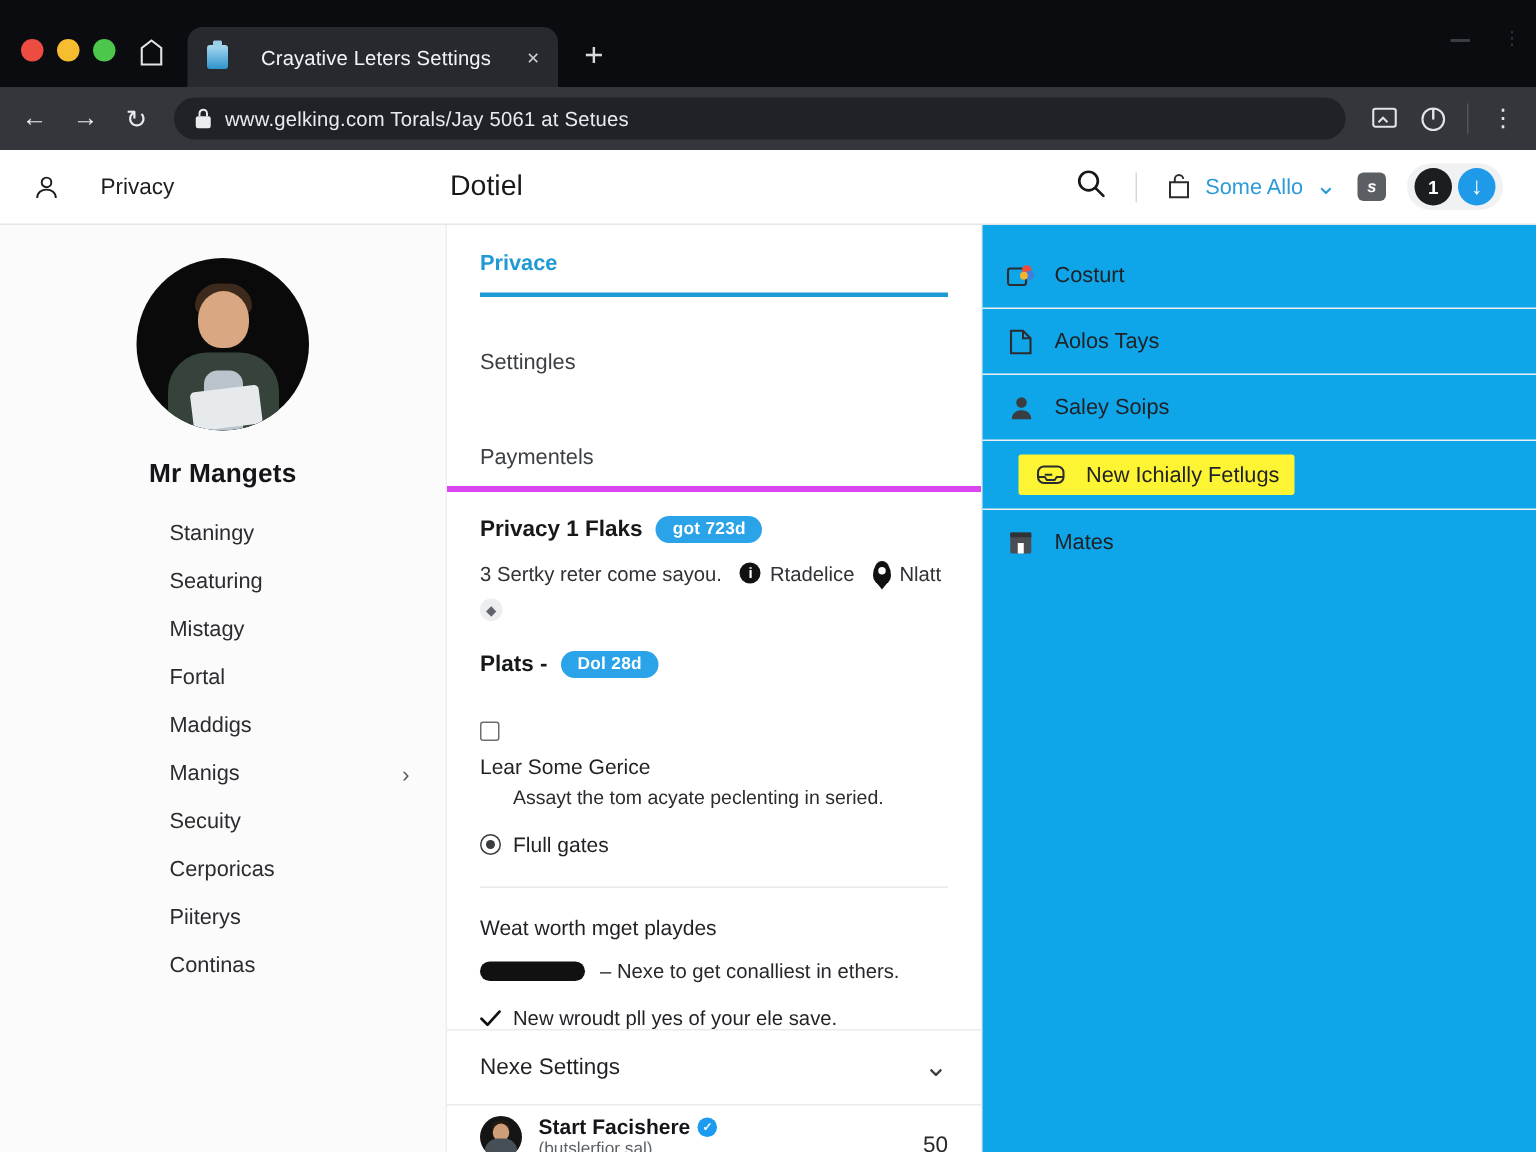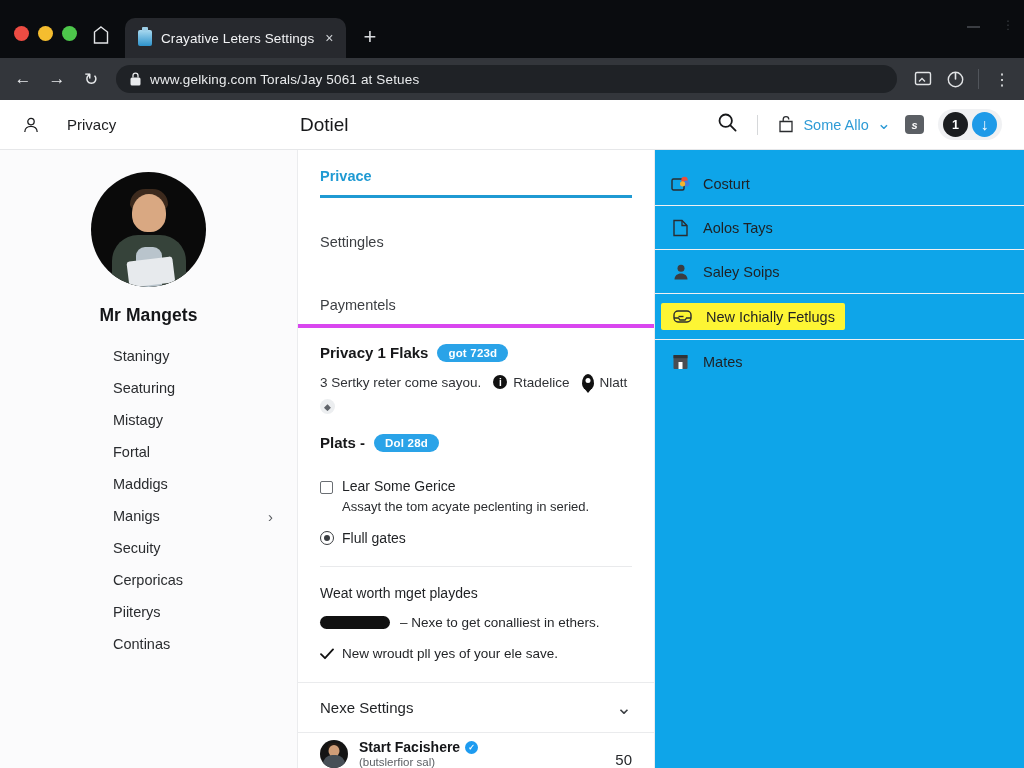--- a/index.html
+++ b/index.html
@@ -15,21 +15,21 @@
     height: 58px; background:#0a0c0f; display:flex; align-items:flex-end;
     position:relative;
   }
   .traffic { display:flex; gap:9px; align-items:center; padding:0 0 17px 14px; }
   .dot { width:15px; height:15px; border-radius:50%; }
   .dot.red{background:#ed4c43;} .dot.yellow{background:#f5bd2f;} .dot.green{background:#4dc74b;}
   .home-ico { padding:0 0 14px 16px; display:flex; align-items:center; }
 
   .tab {
     margin-left:16px; height:40px; min-width:210px; background:#27292e;
-    border-radius:10px 10px 0 0; display:flex; align-items:center; gap:9px;
+    border-radius:10px 10px 0 0; display:flex; align-items:center; gap:22px;
     padding:0 10px 0 13px;
   }
   .tab-favicon { width:14px; height:16px; border-radius:2px;
     background:linear-gradient(#a9d9ef,#2d93cc); position:relative; }
   .tab-favicon:after{content:"";position:absolute;top:-3px;left:4px;width:6px;height:4px;
     background:#9ccde6;border-radius:1px;}
   .tab-title { color:#f2f3f5; font-size:13.5px; white-space:nowrap;
     overflow:hidden; text-overflow:ellipsis; max-width:160px; letter-spacing:.1px;}
   .tab-close { color:#cfd2d6; font-size:14px; margin-left:auto; padding:0 2px; line-height:1;}
   .newtab { color:#d8dadd; font-size:22px; font-weight:300; margin:0 0 10px 18px; line-height:1;}
@@ -115,21 +115,21 @@
   .ico-pin { width:12px;height:16px;background:#111;
     border-radius:50% 50% 50% 50%/60% 60% 40% 40%; position:relative; margin-left:6px;}
   .ico-pin:after{content:"";position:absolute;left:50%;top:3.5px;transform:translateX(-50%);
     width:5px;height:5px;background:#fff;border-radius:50%;}
   .ico-pin:before{content:"";position:absolute;left:50%;bottom:-3px;transform:translateX(-50%);
     border-left:4px solid transparent;border-right:4px solid transparent;border-top:5px solid #111;}
   .small-circle { width:15px;height:15px;border-radius:50%;background:#eceef0;margin-top:9px;
     display:flex;align-items:center;justify-content:center;font-size:9px;color:#60646a;}
 
   .plats { margin-top:20px; }
-  .chk-row { margin-top:26px; display:flex; gap:9px; align-items:flex-start; }
+  .chk-row { margin-top:26px; display:flex; gap:9px; align-items:flex-start;flex-direction:column; }
   .chkbox { width:13px;height:13px;border:1.4px solid #6a6e73;border-radius:2px;margin-top:3px;
     flex:none;}
   .chk-label { font-size:14px;color:#1f2124; }
   .chk-desc { font-size:13px;color:#2a2c2f; margin:5px 0 0 22px; }
   .gate-row { margin-top:16px; display:flex; align-items:center; gap:8px; font-size:14px;
     color:#1f2124; }
   .ico-target { width:14px;height:14px;border:1.4px solid #3a3d41;border-radius:50%;
     position:relative; flex:none;}
   .ico-target:after{content:"";position:absolute;left:3px;top:3px;width:6px;height:6px;
     border-radius:50%;background:#3a3d41;}
@@ -160,21 +160,21 @@
     border-radius:9px 9px 0 0;background:#474f56;}
   .p-name { font-size:14px;font-weight:bold;color:#141518;display:flex;align-items:center;gap:5px;}
   .verified { width:13px;height:13px;border-radius:50%;background:#1d9bf0;color:#fff;
     font-size:8px;display:flex;align-items:center;justify-content:center;}
   .p-sub { font-size:11.5px;color:#5d6166;margin-top:1px; }
   .p-count { margin-left:auto; font-size:15px;color:#26282b; }
 
   .r-item { display:flex; align-items:center; gap:13px; padding:12px 0 12px 16px;
     border-bottom:1px solid #eff0f2; font-size:14.5px; color:#1f2124; }
   .r-item.hl { background:#fdf534; border-bottom:none; display:inline-flex; padding:4px 10px 4px 12px;
-    margin:9px 0 9px 6px; border-radius:2px;gap:14px;}
+    margin:9px 0 9px 24px; border-radius:2px;gap:14px;}
   .r-item.hl-wrap { display:block; border-bottom:1px solid #eff0f2; padding:0; }
   .ri { width:19px; height:19px; flex:none; display:flex; align-items:center; justify-content:center;}
 </style>
 </head>
 <body>
 
 <div class="screen">
 
   <div class="titlebar">
     <div class="traffic">

